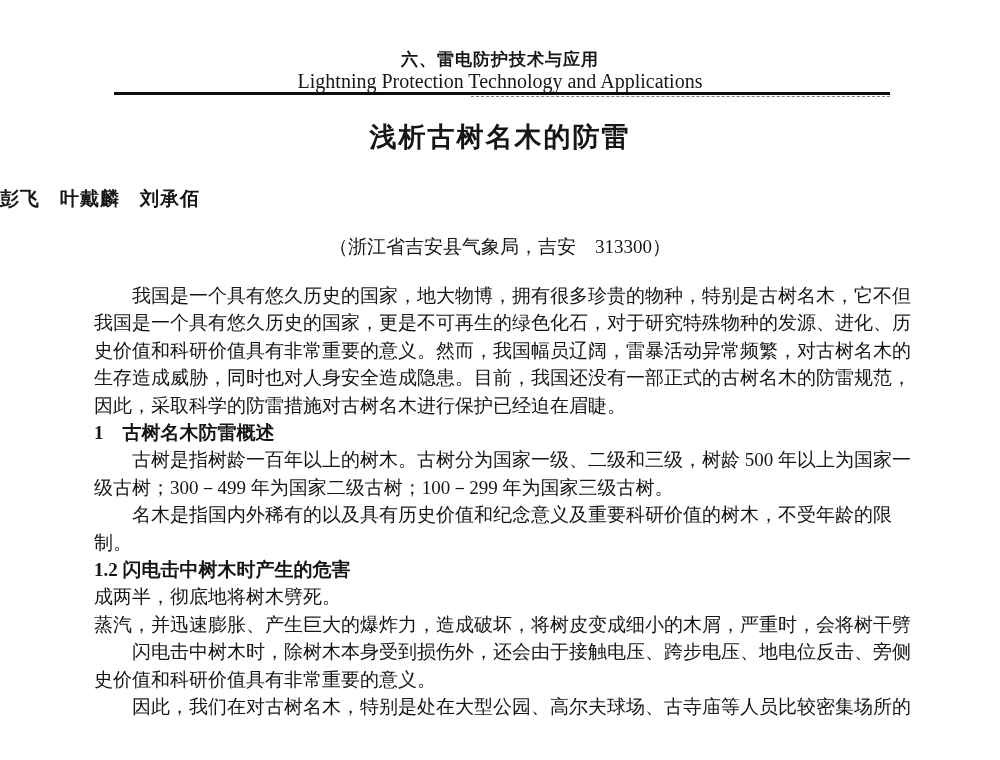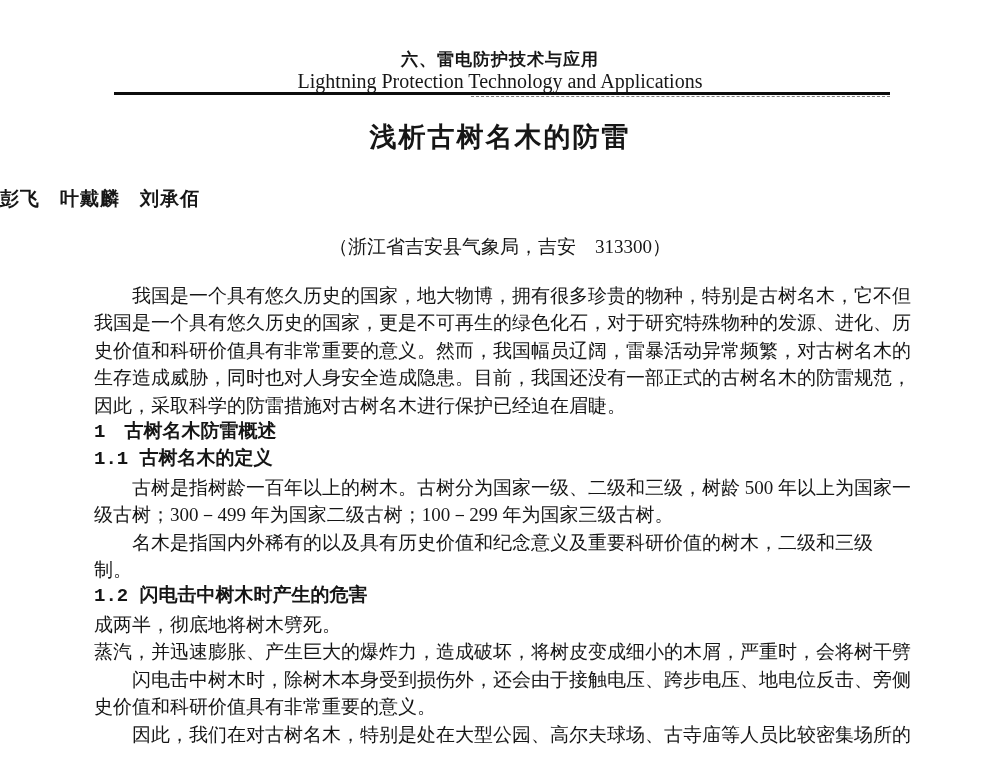--- a/index.html
+++ b/index.html
@@ -75,21 +75,21 @@
   .body {
     position: absolute;
     top: 282px; left: 94px;
     width: 816px;
     font-size: 19px;
     line-height: 27.4px;
     text-align: left;
   }
   .line { white-space: nowrap; }
   .indent { text-indent: 38px; }
-  .heading { font-weight: bold; font-family: Liberation Mono, monospace; }
+  .heading { font-weight: bold; }
 </style>
 </head>
 <body>
 
 <div class="page">
 
   <div class="hdr-zh">六、雷电防护技术与应用</div>
   <div class="hdr-en">Lightning Protection Technology and Applications</div>
   <div class="hdr-rule"></div>
 
@@ -97,24 +97,23 @@
   <div class="authors">彭飞　叶戴麟　刘承佰</div>
   <div class="affiliation">（浙江省吉安县气象局，吉安　313300）</div>
 
   <main class="body">
     <div class="line indent">我国是一个具有悠久历史的国家，地大物博，拥有很多珍贵的物种，特别是古树名木，它不但</div>
     <div class="line">我国是一个具有悠久历史的国家，更是不可再生的绿色化石，对于研究特殊物种的发源、进化、历</div>
     <div class="line">史价值和科研价值具有非常重要的意义。然而，我国幅员辽阔，雷暴活动异常频繁，对古树名木的</div>
     <div class="line">生存造成威胁，同时也对人身安全造成隐患。目前，我国还没有一部正式的古树名木的防雷规范，</div>
     <div class="line">因此，采取科学的防雷措施对古树名木进行保护已经迫在眉睫。</div>
     <div class="line heading">1　古树名木防雷概述</div>
-    <div class="line heading">1.1 古树名木的定义</div>
     <div class="line indent">古树是指树龄一百年以上的树木。古树分为国家一级、二级和三级，树龄 500 年以上为国家一</div>
     <div class="line">级古树；300－499 年为国家二级古树；100－299 年为国家三级古树。</div>
-    <div class="line indent">名木是指国内外稀有的以及具有历史价值和纪念意义及重要科研价值的树木，二级和三级</div>
+    <div class="line indent">名木是指国内外稀有的以及具有历史价值和纪念意义及重要科研价值的树木，不受年龄的限</div>
     <div class="line">制。</div>
     <div class="line heading">1.2 闪电击中树木时产生的危害</div>
     <div class="line">成两半，彻底地将树木劈死。</div>
     <div class="line">蒸汽，并迅速膨胀、产生巨大的爆炸力，造成破坏，将树皮变成细小的木屑，严重时，会将树干劈</div>
     <div class="line indent">闪电击中树木时，除树木本身受到损伤外，还会由于接触电压、跨步电压、地电位反击、旁侧</div>
     <div class="line">史价值和科研价值具有非常重要的意义。</div>
     <div class="line indent">因此，我们在对古树名木，特别是处在大型公园、高尔夫球场、古寺庙等人员比较密集场所的</div>
   </main>
 
 </div>

